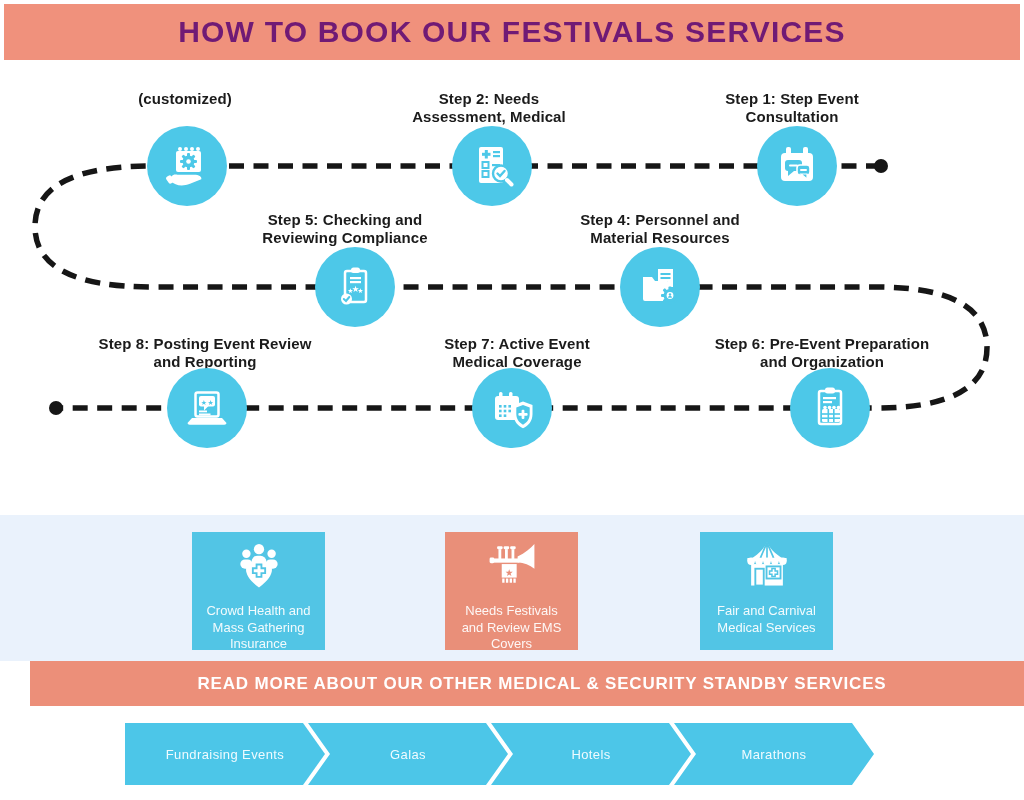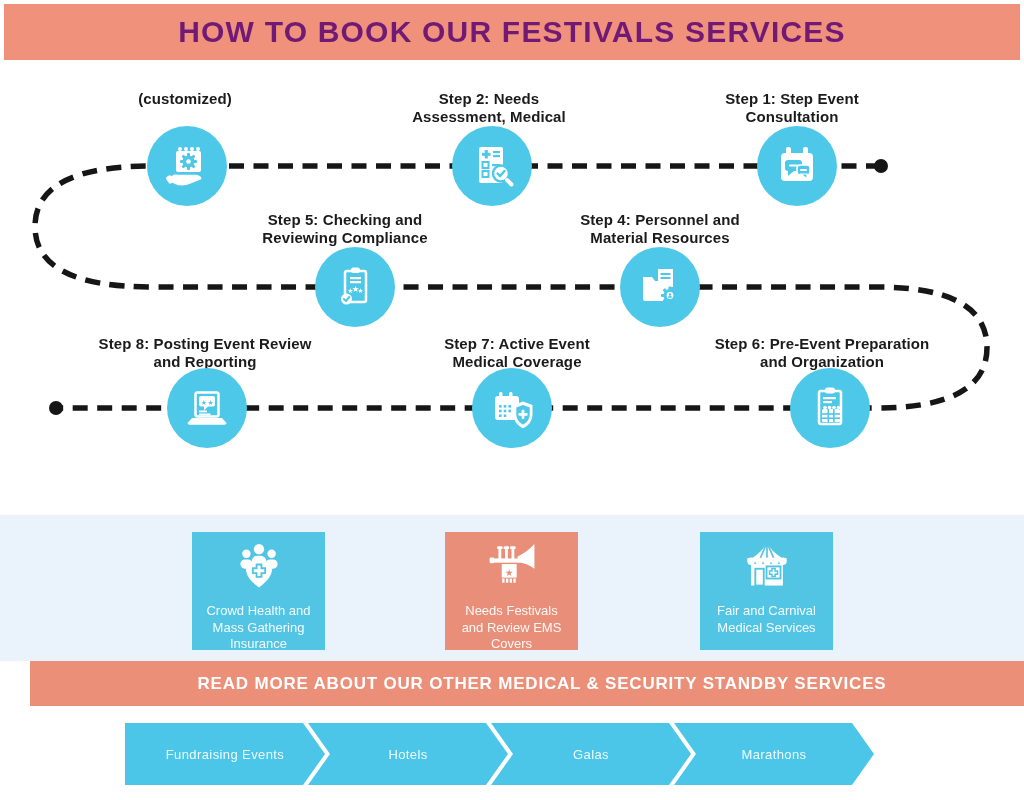--- a/index.html
+++ b/index.html
@@ -297,23 +297,23 @@
 
   <div class="banner banner-read">
     <span>READ MORE ABOUT OUR OTHER MEDICAL &amp; SECURITY STANDBY SERVICES</span>
   </div>
 
   <div class="arrow-row">
     <div class="chev first">
         <span>Fundraising Events</span>
       </div>
     <div class="chev">
-        <span>Hotels</span>
+        <span>Galas</span>
       </div>
     <div class="chev">
-        <span>Galas</span>
+        <span>Hotels</span>
       </div>
     <div class="chev">
         <span>Marathons</span>
       </div>
   </div>
 
 </div>
 
 </body></html>

